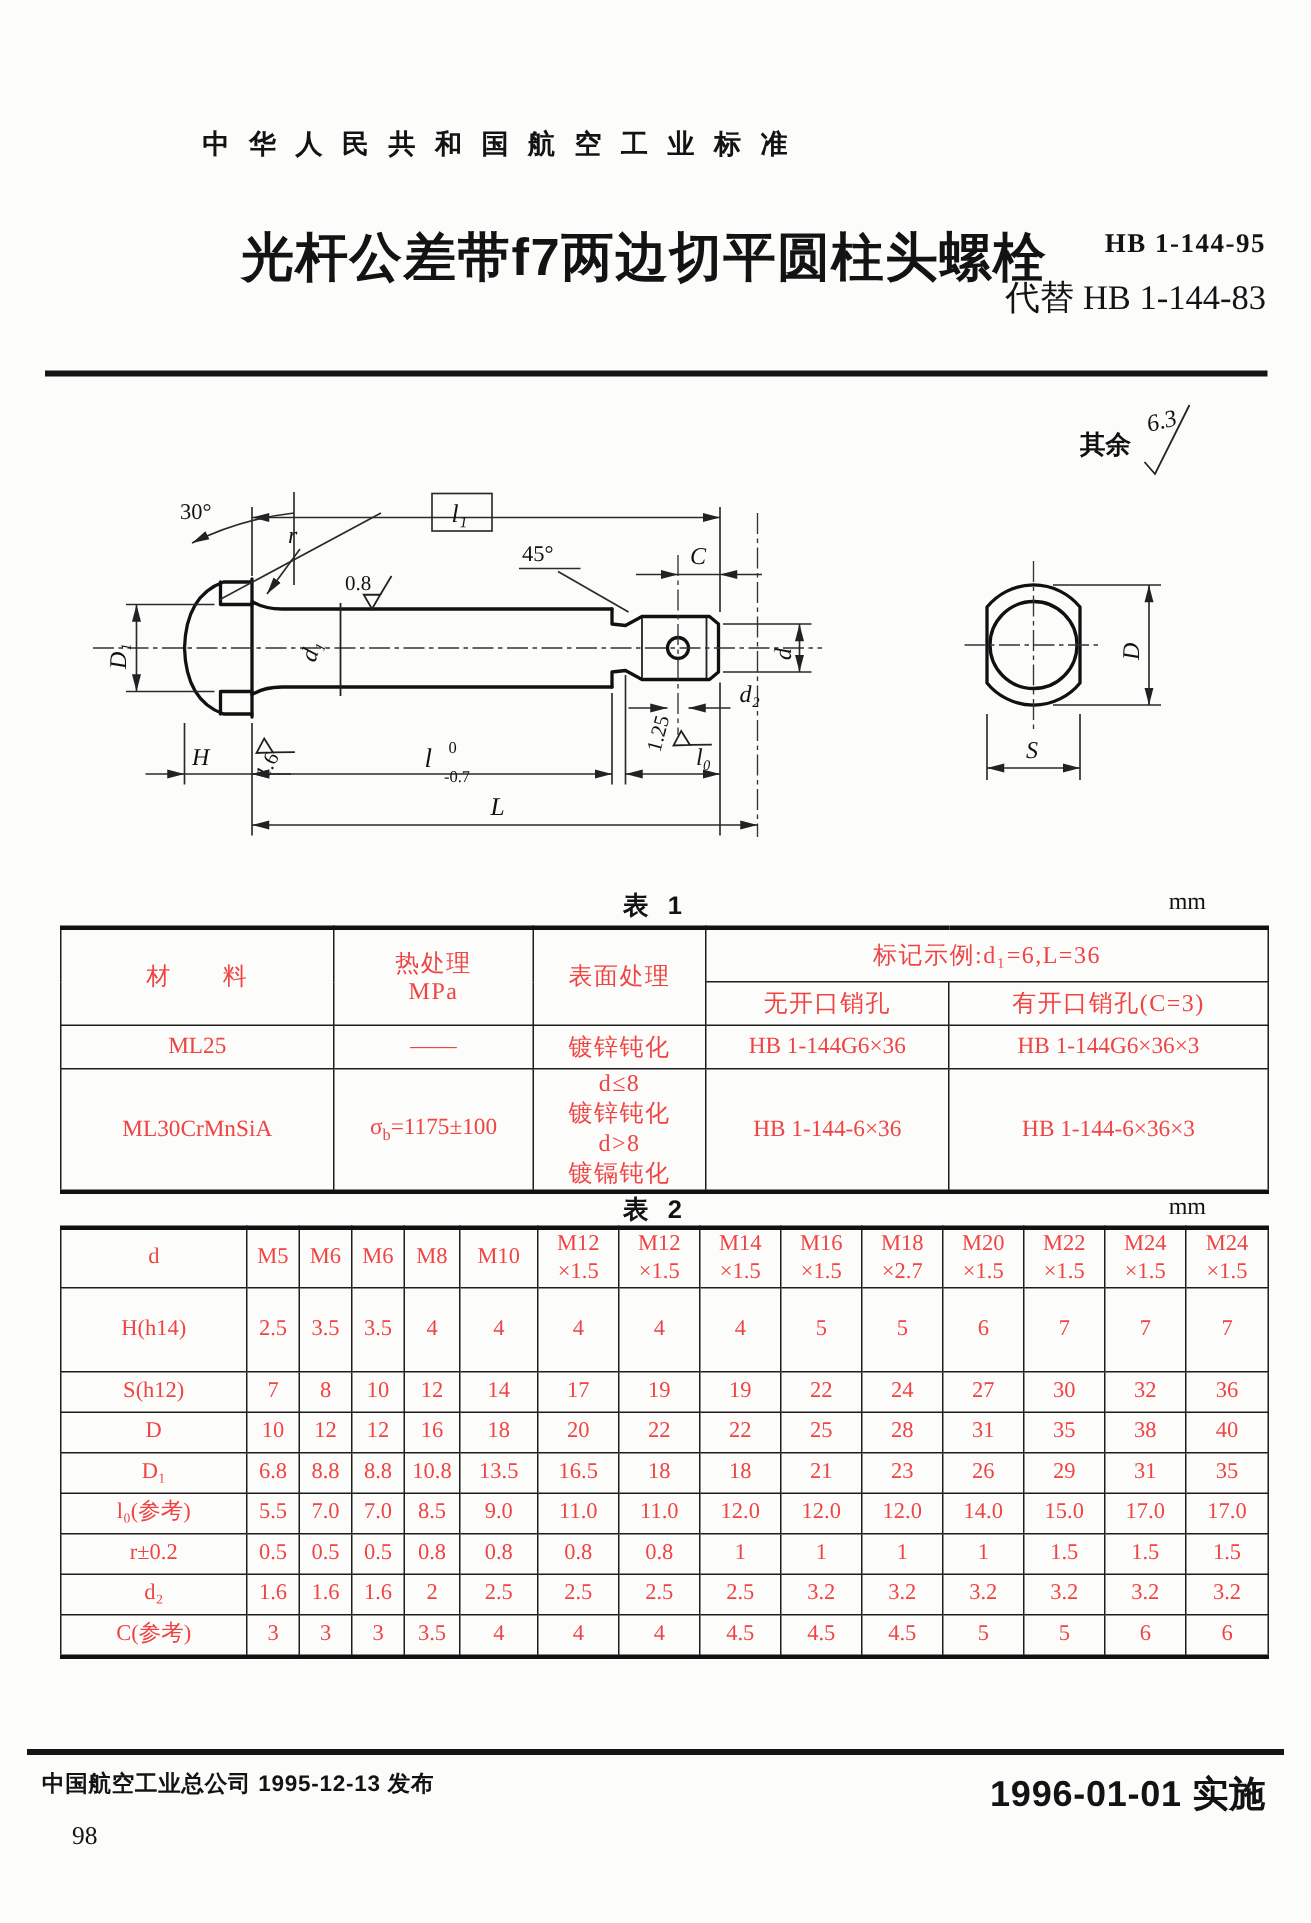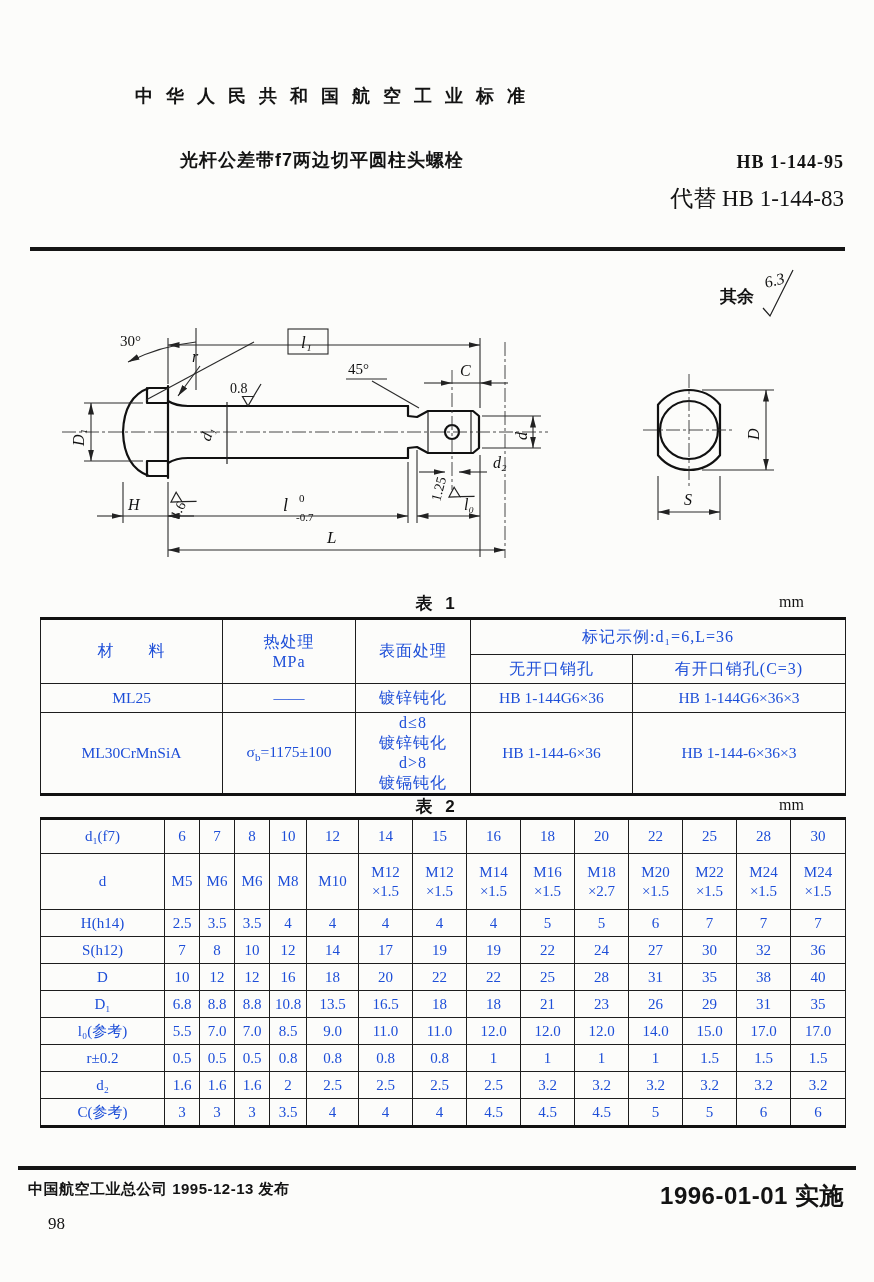--- a/index.html
+++ b/index.html
@@ -1,28 +1,28 @@
 <!DOCTYPE html>
 <html><head>
 <meta charset="utf-8">
 <style>
   html,body{margin:0;padding:0;background:#e8e8e6;}
   .page{position:relative;width:874px;height:1282px;background:#fcfcfa;color:#131313;
         font-family:"Liberation Sans",sans-serif;overflow:hidden;}
   .abs{position:absolute;}
   .org{left:135px;top:84px;font-size:18px;font-weight:bold;letter-spacing:13px;white-space:nowrap;}
-  .title{left:180px;top:148px;font-size:18px;font-weight:bold;letter-spacing:1px;white-space:nowrap;}
+  .title{left:161px;top:148px;font-size:35px;font-weight:bold;letter-spacing:1px;white-space:nowrap;}
   .stdno{right:30px;top:152px;font-size:18px;font-weight:bold;letter-spacing:1px;
          font-family:"Liberation Serif",serif;}
   .replaces{right:30px;top:183px;font-size:23px;font-family:"Liberation Serif",serif;}
   .rule{background:#151515;}
   .cap{left:0;right:0;text-align:center;font-size:17px;font-weight:bold;letter-spacing:4px;}
   .unit{right:70px;font-size:16px;font-family:"Liberation Serif",serif;}
   table{border-collapse:collapse;table-layout:fixed;position:absolute;
-        font-family:"Liberation Serif",serif;color:#1d4ed8;}
+        font-family:"Liberation Serif",serif;color:#ef4444;}
   td{border:1px solid #1d1d1d;text-align:center;vertical-align:middle;padding:0 2px;
      overflow:hidden;}
   .t1{left:40px;top:617px;width:805px;border-top:3px solid #111;border-bottom:3px solid #111;}
   .t1 td{font-size:15.5px;}
   .t1 .zh{font-size:16px;letter-spacing:1px;}
   .t1 tr.h1{height:36px;} .t1 tr.h2{height:29px;} .t1 tr.r1{height:29px;} .t1 tr.r2{height:79px;}
   .preline{white-space:pre-line;line-height:1.25;}
   .sub{font-size:11px;vertical-align:-4px;}
   .t2{left:40px;top:817px;width:805px;border-top:3px solid #111;border-bottom:3px solid #111;}
   .t2 td{font-size:15px;line-height:1.25;}
@@ -240,37 +240,20 @@
         <col style="width:54px">
       <col style="width:54px">
         <col style="width:54px">
         <col style="width:54px">
         <col style="width:54px">
       <col style="width:54px">
         <col style="width:55px">
     </colgroup>
     <tbody>
         <tr>
-          <td>d₁(f7)</td>
-          <td>6</td>
-          <td>7</td>
-          <td>8</td>
-          <td>10</td>
-          <td>12</td>
-          <td>14</td>
-          <td>15</td>
-          <td>16</td>
-          <td>18</td>
-          <td>20</td>
-          <td>22</td>
-          <td>25</td>
-          <td>28</td>
-          <td>30</td>
-        </tr>
-        <tr>
           <td>d</td>
           <td>M5</td>
           <td>M6</td>
           <td>M6</td>
           <td>M8</td>
           <td>M10</td>
           <td>M12 ×1.5</td>
           <td>M12 ×1.5</td>
           <td>M14 ×1.5</td>
           <td>M16 ×1.5</td>

